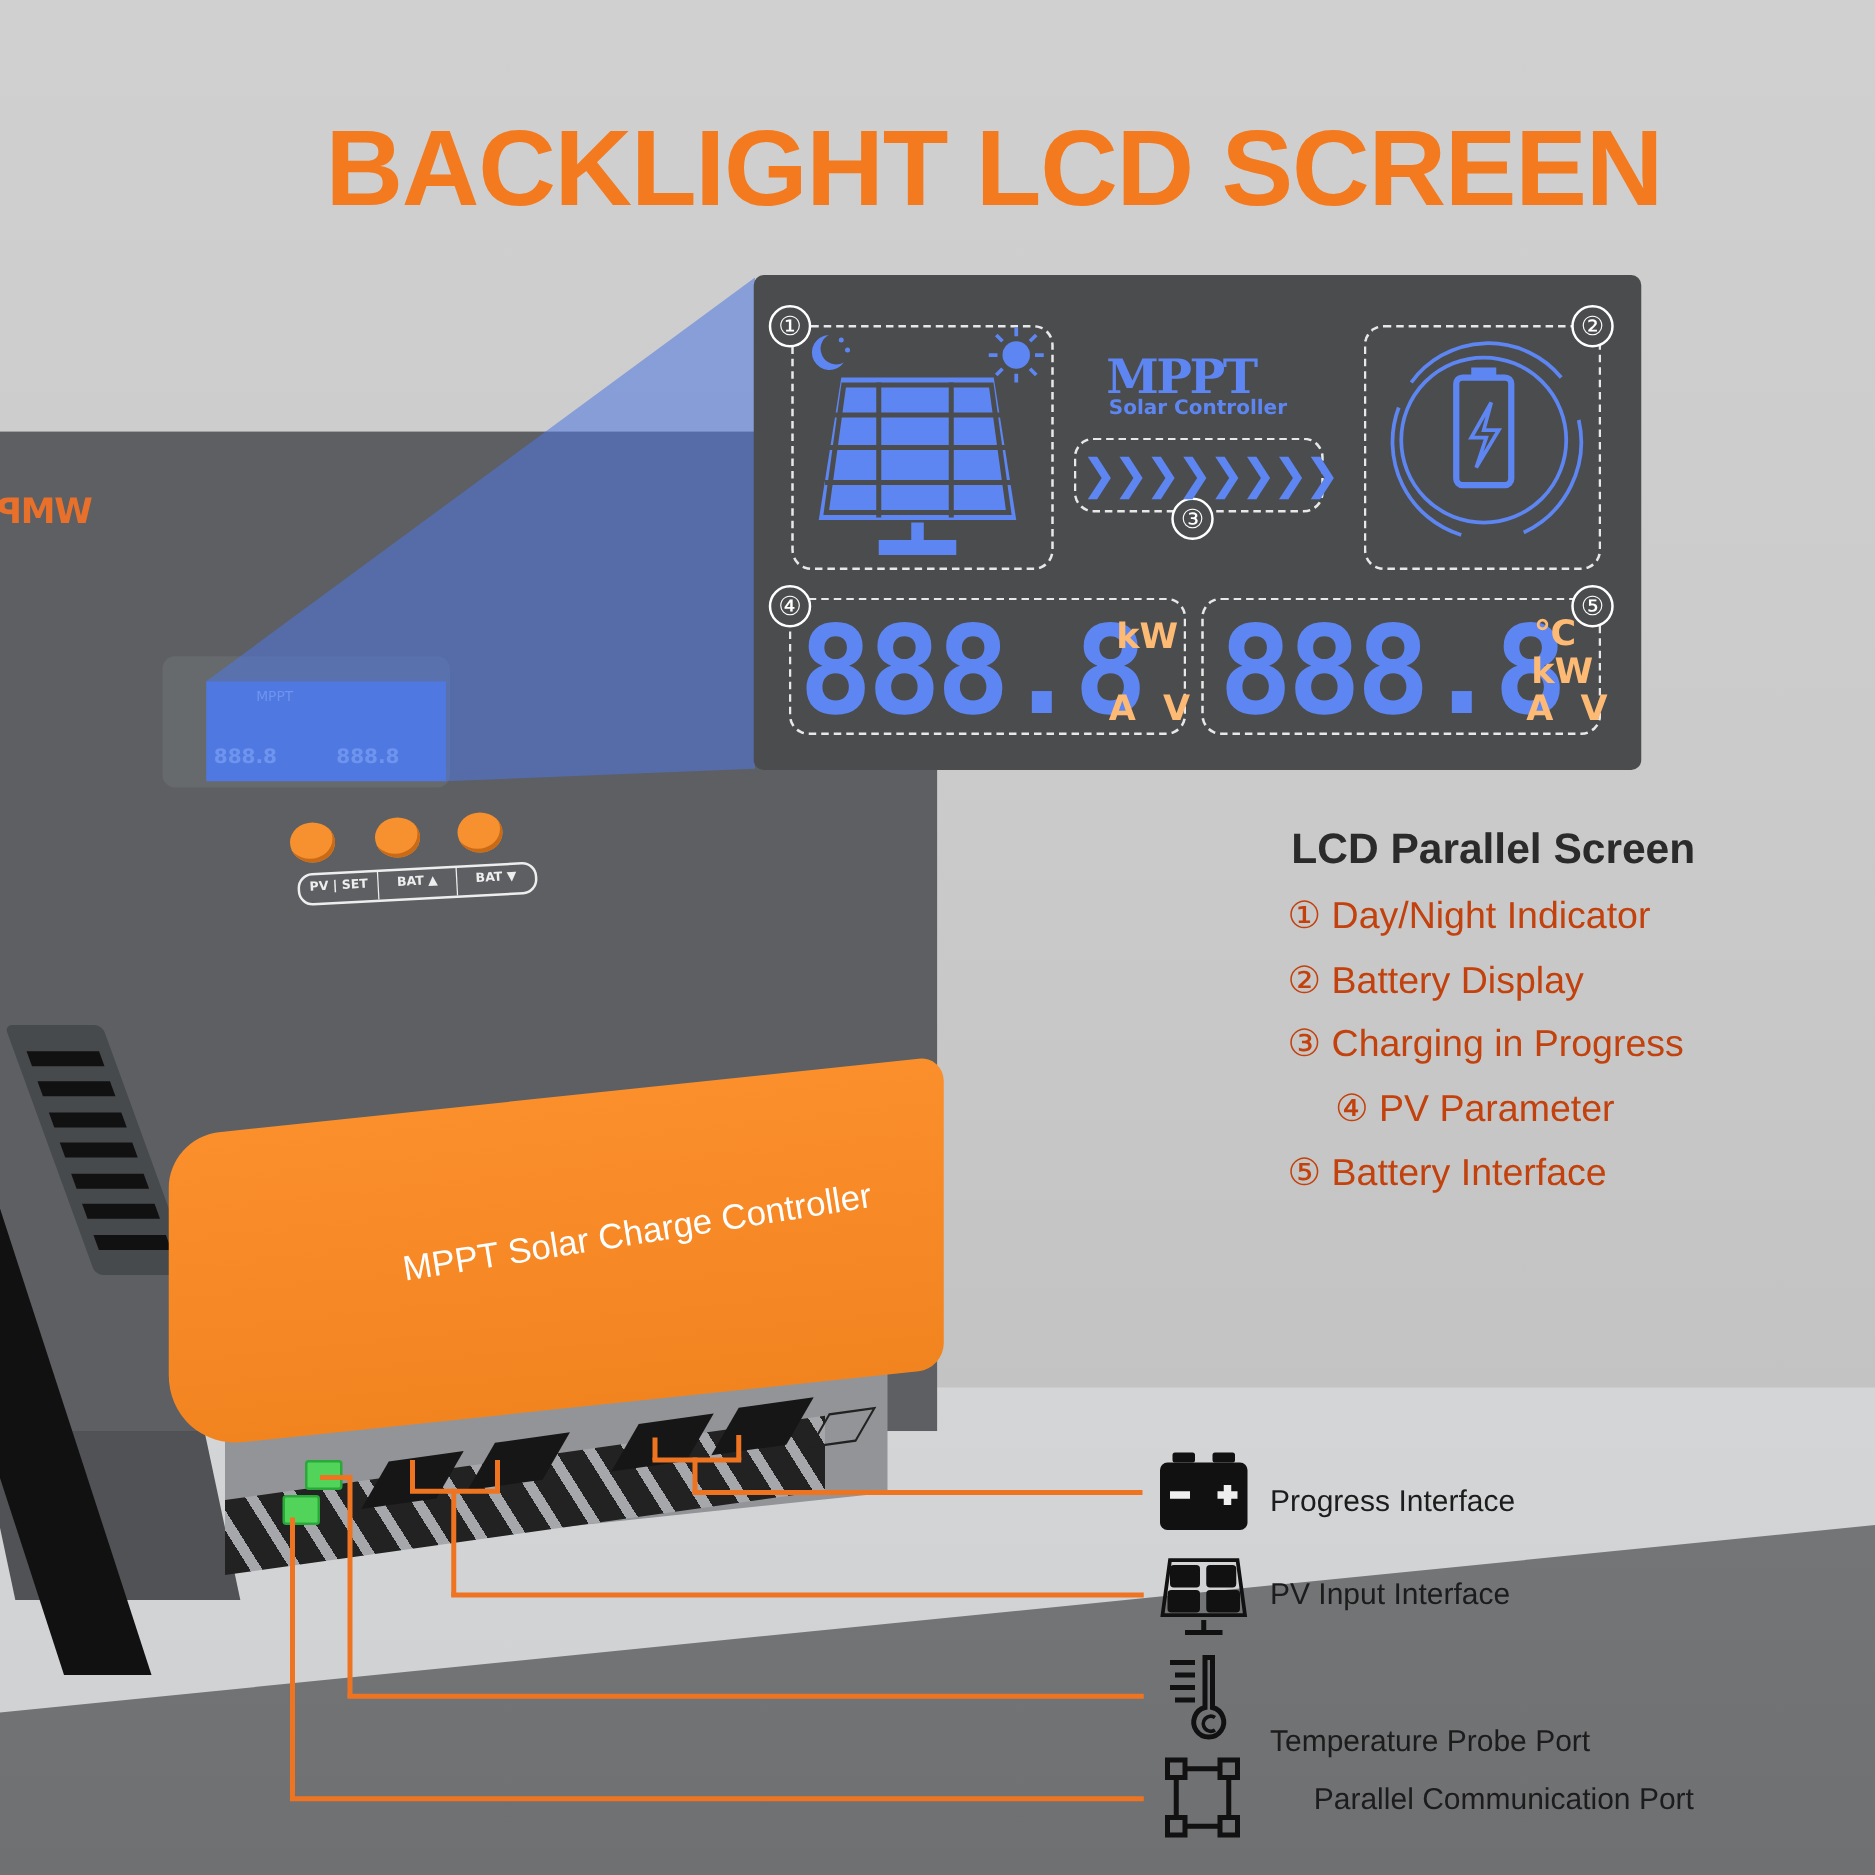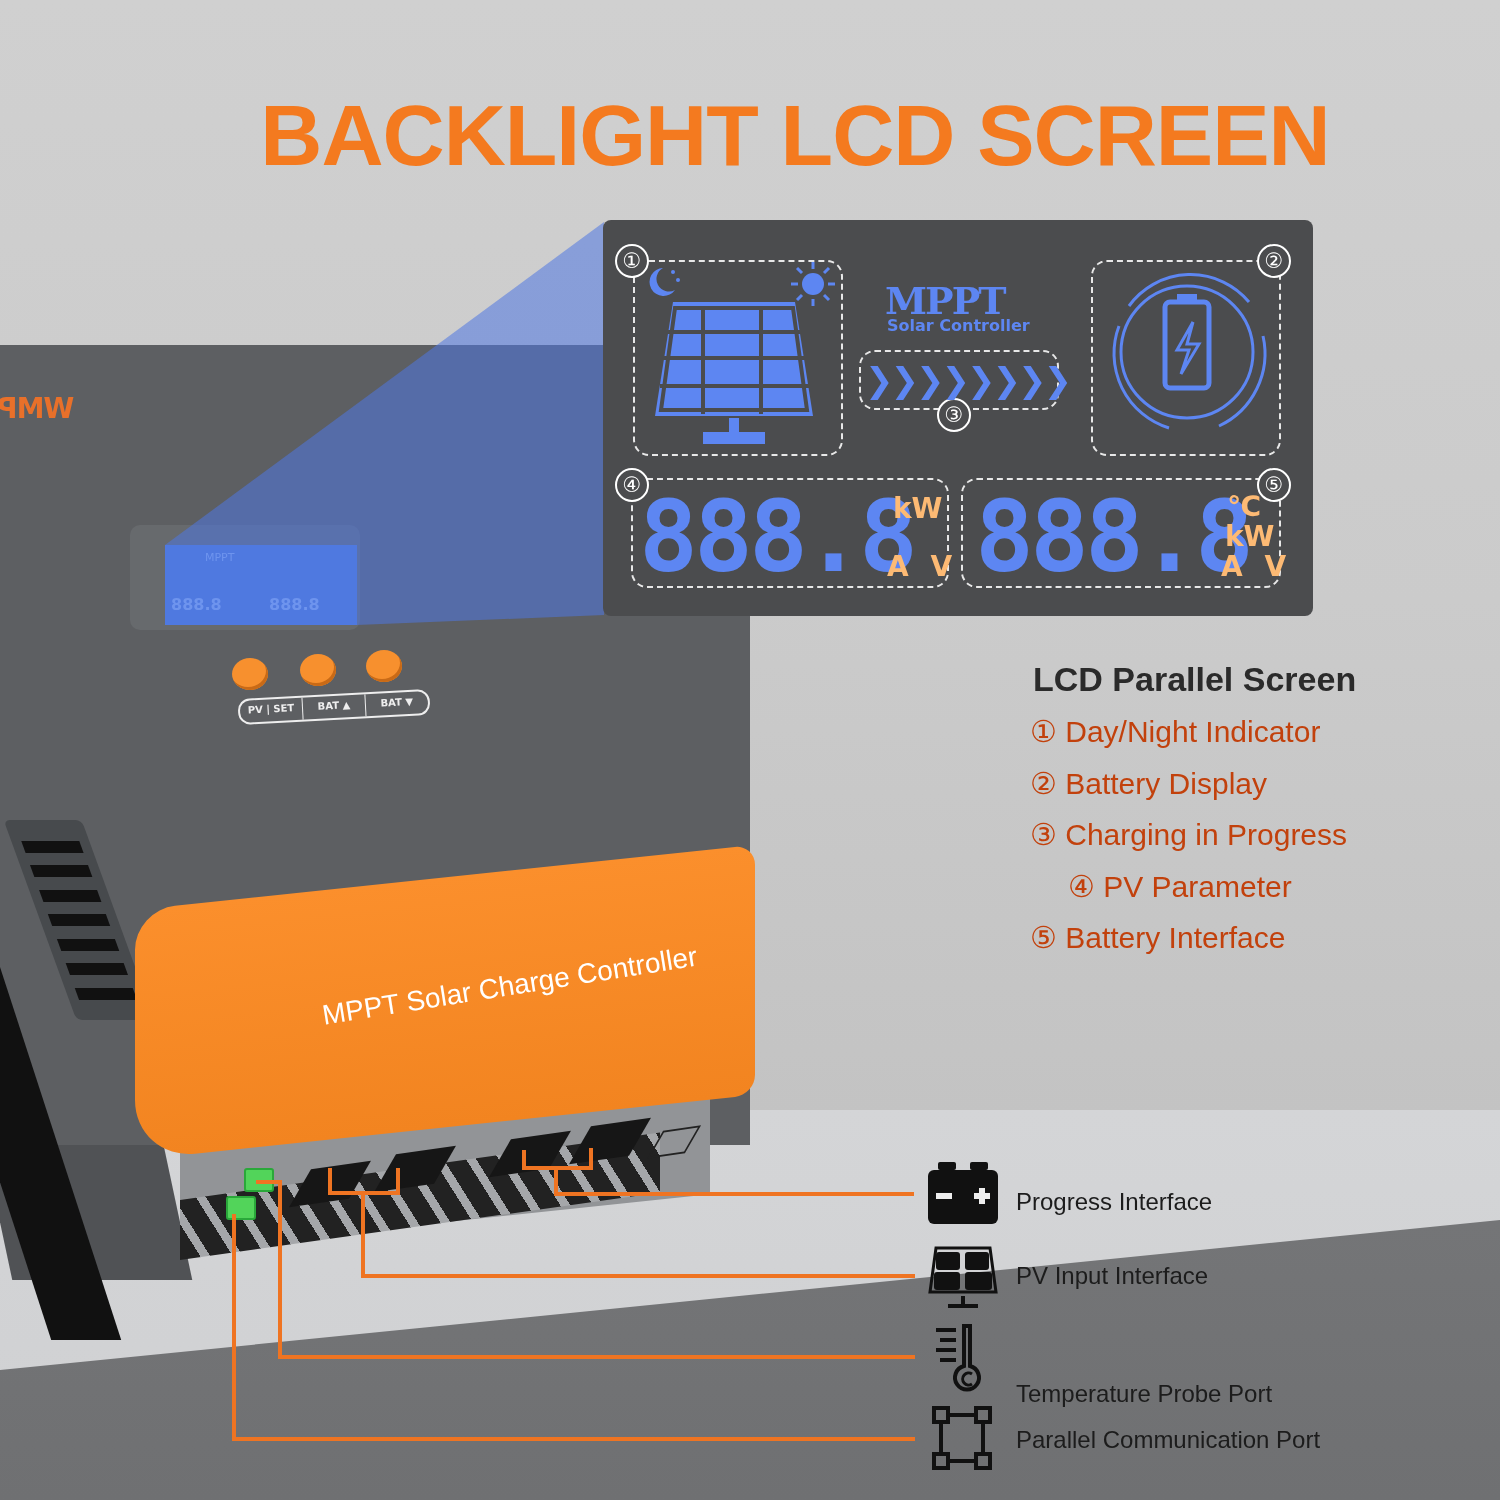--- a/index.html
+++ b/index.html
@@ -275,13 +275,13 @@
     <rect x="8" y="4" width="14" height="14"></rect>
       <rect x="50" y="4" width="14" height="14"></rect>
     <rect x="8" y="50" width="14" height="14"></rect>
       <rect x="50" y="50" width="14" height="14"></rect>
     <line x1="22" y1="11" x2="50" y2="11"></line>
       <line x1="22" y1="57" x2="50" y2="57"></line>
     <line x1="15" y1="18" x2="15" y2="50"></line>
       <line x1="57" y1="18" x2="57" y2="50"></line>
   </g>
 </svg>
-<div class="iface-label" style="top:1426px;">Parallel Communication Port</div>
+<div class="iface-label" style="top:1426px;margin-left:35px;">Parallel Communication Port</div>
 
 </body></html>

